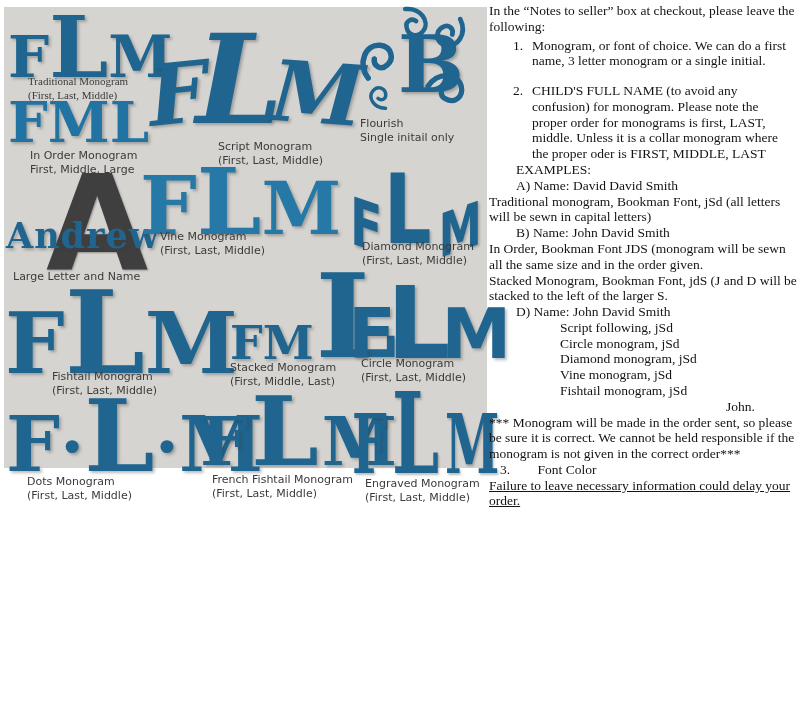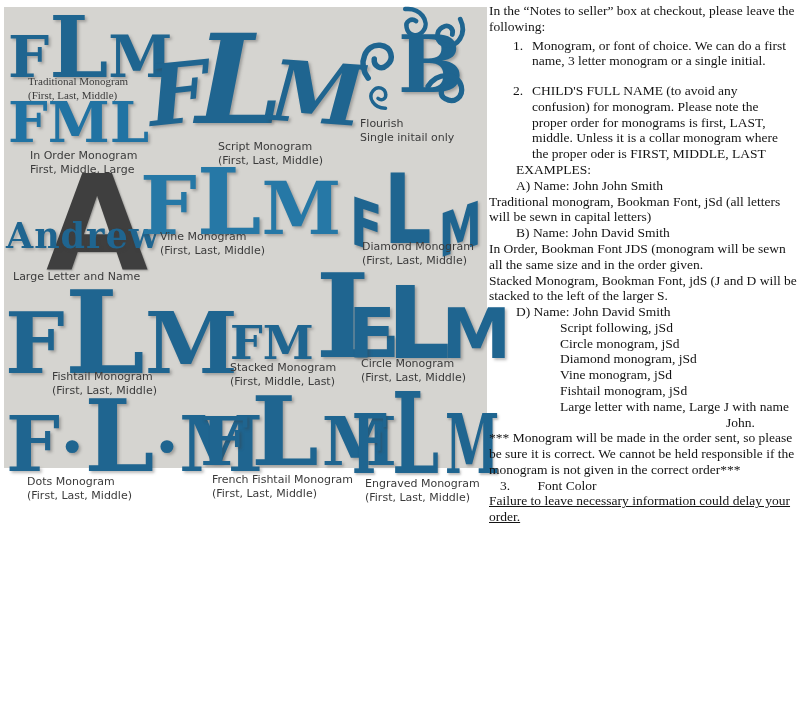--- a/index.html
+++ b/index.html
@@ -235,36 +235,35 @@
     <span class="num">1.</span>
     <span class="body">Monogram, or font of choice. We can do a first name, 3 letter monogram or a single initial.</span>
   </div>
 
   <div class="num-row mt14">
     <span class="num">2.</span>
     <span class="body">CHILD'S FULL NAME (to avoid any confusion) for monogram. Please note the proper order for monograms is first, LAST, middle. Unless it is a collar monogram where the proper oder is FIRST, MIDDLE, LAST</span>
   </div>
 
   <p class="ind mt16">EXAMPLES:</p>
-  <p class="ind">A) Name: John John Smith</p>
+  <p class="ind">A) Name: David David Smith</p>
   <p>Traditional monogram, Bookman Font, jSd (all letters will be sewn in capital letters)</p>
 
   <p class="ind mt13">B) Name: John David Smith</p>
   <p>In Order, Bookman Font JDS (monogram will be sewn all the same size and in the order given.</p>
 
   <p>Stacked Monogram, Bookman Font, jdS (J and D will be stacked to the left of the larger S.</p>
 
   <p class="ind mt13">D) Name: John David Smith</p>
   <div class="options">
     <div>Script following, jSd</div>
     <div>Circle monogram, jSd</div>
     <div>Diamond monogram, jSd</div>
     <div>Vine monogram, jSd</div>
     <div>Fishtail monogram, jSd</div>
-    <div>Large letter with name, Large J with name</div>
   </div>
   <p class="john-line">John.</p>
 
   <p class="mt14">*** Monogram will be made in the order sent, so please be sure it is correct. We cannot be held responsible if the monogram is not given in the correct order***</p>
 
   <p class="font-color-row mt24">
     <span>3.</span>
     <span class="fc-label">Font Color</span>
   </p>
 

